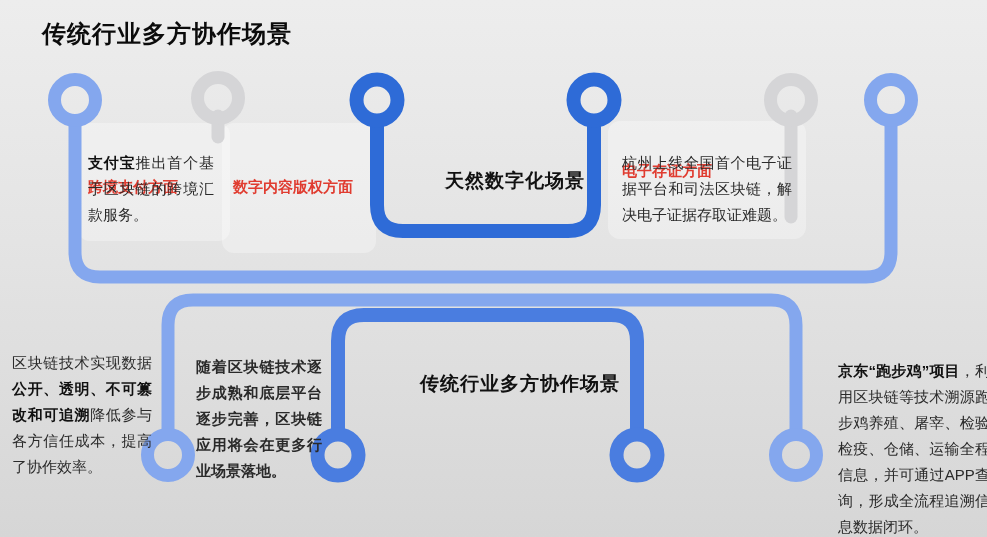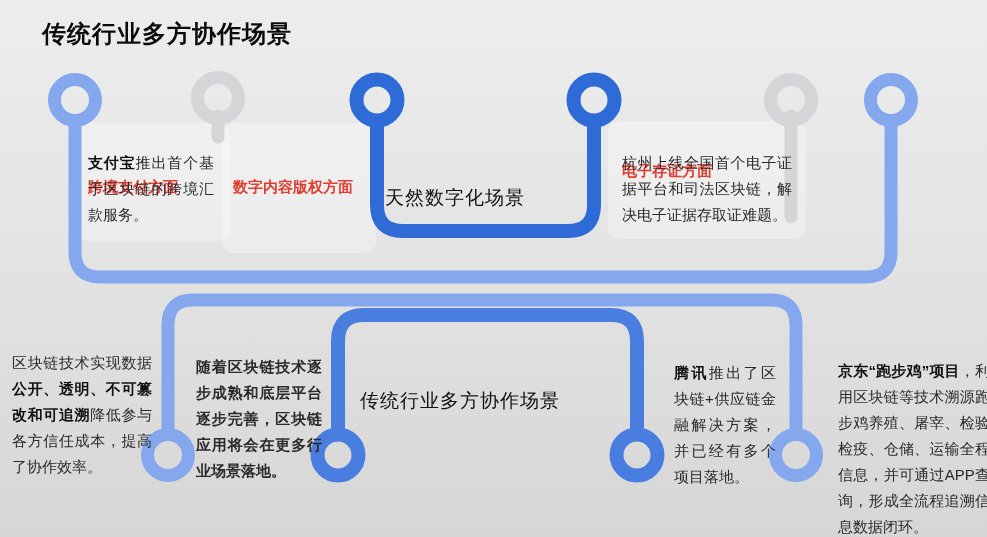--- a/index.html
+++ b/index.html
@@ -19,23 +19,22 @@
   #lines{left:0;top:0;}
   .block-heading{
     font-size:15px;font-weight:bold;line-height:20px;margin-top:45px;
   }
   .block-body{
     font-size:15px;line-height:26px;color:#2a2a2a;
     text-align:justify;
   }
   .block-body b{color:#111;}
   .scene-label{
-    font-size:19px;font-weight:normal;color:#111;text-align:left;
+    font-size:19px;font-weight:bold;color:#111;text-align:right;
     letter-spacing:1px;
-    margin-top:17px;
   }
 </style>
 </head>
 <body>
 
 <div id="slide">
 
   <div class="abs card" style="left:78px;top:123px;width:152px;height:118px;"></div>
   <div class="abs card" style="left:222px;top:123px;width:154px;height:130px;"></div>
   <div class="abs card" style="left:608px;top:121px;width:198px;height:118px;"></div>
@@ -90,21 +89,18 @@
   <div class="abs block-body" style="left:622px;top:150px;width:170px;">
     <b></b><span>杭州上线全国首个电子证据平台和司法区块链，解决电子证据存取证难题。</span>
   </div>
 
   <div class="abs block-body" style="left:196px;top:354px;width:126px;font-weight:bold;">
     <span>随着区块链技术逐步成熟和底层平台逐步完善，区块链应用将会在更多行业场景落地。</span>
   </div>
 
   <div class="abs scene-label" style="left:360px;top:371px;width:260px;">传统行业多方协作场景</div>
 
-  <div class="abs block-body" style="left:674px;top:360px;width:102px;">
-    <b>腾讯</b><span>推出了区块链+供应链金融解决方案，并已经有多个项目落地。</span>
-  </div>
 
   <div class="abs block-body" style="left:838px;top:358px;width:152px;">
     <b>京东“跑步鸡”项目</b><span>，利用区块链等技术溯源跑步鸡养殖、屠宰、检验检疫、仓储、运输全程信息，并可通过APP查询，形成全流程追溯信息数据闭环。</span>
   </div>
 
 </div>
 
 </body></html>

